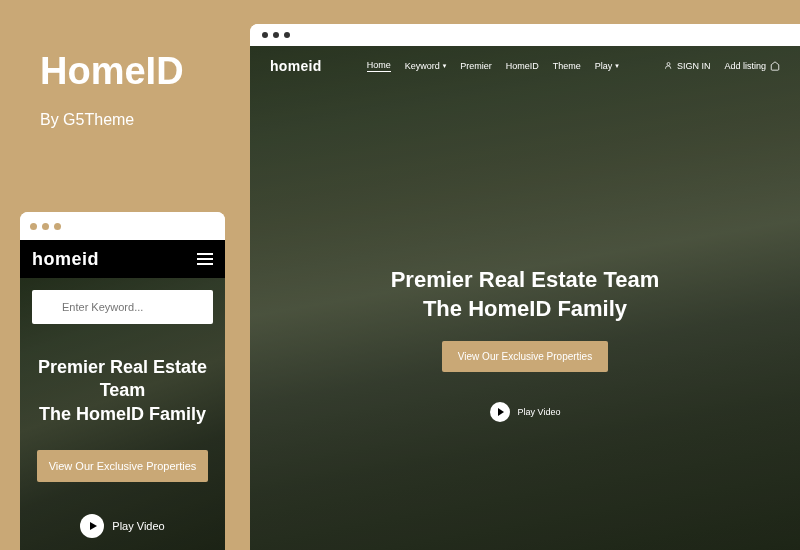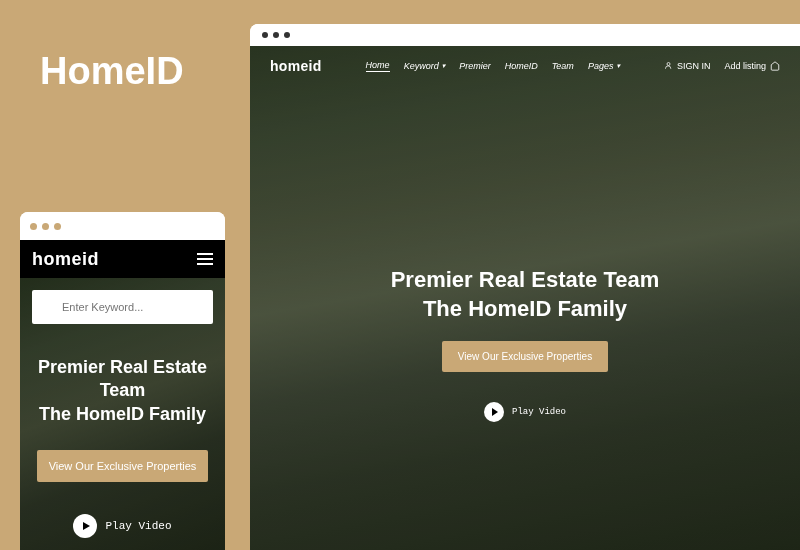--- a/index.html
+++ b/index.html
@@ -20,29 +20,29 @@
 .hamburger { display: flex; flex-direction: column; gap: 3px; cursor: pointer; }
 .hamburger span { width: 16px; height: 2px; background: #fff; }
 .mobile-search { margin: 12px; background: #fff; border-radius: 2px; height: 34px; display: flex; align-items: center; padding: 0 24px; }
 .mobile-search input { flex: 1; border: none; outline: none; font-size: 11px; color: #333; background: transparent; margin: 0 6px; }
 .mobile-hero { text-align: center; padding: 20px 8px 0; }
 .mobile-h1 { font-size: 18px; font-weight: 700; line-height: 1.3; }
 .mobile-btn { display: inline-block; background: #c9a876; color: #fff; font-size: 11px; padding: 10px 12px; margin-top: 24px; border-radius: 2px; cursor: pointer; }
 .mobile-play { display: flex; align-items: center; justify-content: center; gap: 8px; margin-top: 32px; cursor: pointer; }
 .play-circle { width: 24px; height: 24px; border-radius: 50%; background: #fff; display: flex; align-items: center; justify-content: center; }
 .play-triangle { width: 0; height: 0; border-left: 7px solid #000; border-top: 4px solid transparent; border-bottom: 4px solid transparent; margin-left: 2px; }
-.play-label { font-size: 11px; font-family: Liberation Mono, monospace; }
+.play-label { font-size: 11px; }
 
 .desktop-frame { position: absolute; left: 250px; top: 24px; width: 550px; height: 526px; background: #fff; border-radius: 8px 0 0 0; overflow: hidden; }
 .desktop-titlebar { height: 22px; background: #fff; display: flex; align-items: center; padding: 0 12px; }
 .desktop-titlebar .dot { background: #333; width: 6px; height: 6px; }
 .desktop-content { position: relative; height: 504px; background: linear-gradient(rgba(0,0,0,0.3), rgba(0,0,0,0.3)), linear-gradient(170deg, #3a4a2e 0%, #4a5a3e 15%, #5a6548 30%, #6a7558 45%, #4a5540 60%, #3a4530 75%, #2a3520 100%); color: #fff; }
 .desktop-nav { display: flex; align-items: center; padding: 12px 20px; font-size: 9px; gap: 14px; }
 .desktop-logo { font-size: 14px; font-weight: 700; margin-right: auto; letter-spacing: 0.3px; }
-.nav-item { cursor: pointer; display: flex; align-items: center; gap: 3px; font-style: italic; }
+.nav-item { cursor: pointer; display: flex; align-items: center; gap: 3px; }
 .nav-item.active { border-bottom: 1px solid #fff; padding-bottom: 1px; }
 .nav-chevron { font-size: 7px; }
 .nav-right { margin-left: auto; display: flex; align-items: center; gap: 14px; }
 .signin { display: flex; align-items: flex-start; gap: 4px; cursor: pointer; }
 .addlisting { display: flex; align-items: flex-end; gap: 4px; cursor: pointer; }
 .desktop-hero { text-align: center; padding-top: 180px; }
 .desktop-h1 { font-size: 22px; font-weight: 700; line-height: 1.3; }
 .desktop-btn { display: inline-block; background: #c9a876; color: #fff; font-size: 10px; padding: 10px 16px; margin-top: 18px; border-radius: 2px; cursor: pointer; }
 .desktop-play { display: flex; align-items: center; justify-content: center; gap: 8px; margin-top: 30px; cursor: pointer; }
 .desktop-play .play-circle { width: 20px; height: 20px; }
@@ -51,20 +51,21 @@
 .gear-svg { width: 11px; height: 11px; }
 .search-svg { width: 12px; height: 12px; }
 .user-svg { width: 9px; height: 9px; }
 .home-svg { width: 10px; height: 10px; }
 </style>
 </head>
 <body>
 
 <div class="title-block">
   <div class="title-main">HomeID</div>
+  <div class="title-by">By G5Theme</div>
 </div>
 
 <div class="mobile-frame">
   <div class="mobile-titlebar">
     <div class="dots">
       <span class="dot"></span>
         <span class="dot"></span>
         <span class="dot"></span>
     </div>
   </div>
@@ -113,23 +114,23 @@
   <div class="desktop-content">
     <div class="desktop-nav">
       <div class="desktop-logo">homeid</div>
       <div class="nav-item active">Home</div>
       <div class="nav-item">
           <span>Keyword</span>
           <span class="nav-chevron">▾</span>
         </div>
       <div class="nav-item">Premier</div>
       <div class="nav-item">HomeID</div>
-      <div class="nav-item">Team</div>
+      <div class="nav-item">Theme</div>
       <div class="nav-item">
-          <span>Pages</span>
+          <span>Play</span>
           <span class="nav-chevron">▾</span>
         </div>
       <div class="nav-right">
         <div class="signin">
           <svg class="user-svg" viewBox="0 0 24 24" fill="none" stroke="#fff" stroke-width="2">
               <circle cx="12" cy="8" r="4"></circle>
               <path d="M4 21v-1a7 7 0 0 1 14 0v1"></path>
             </svg>
           <span>SIGN IN</span>
         </div>

